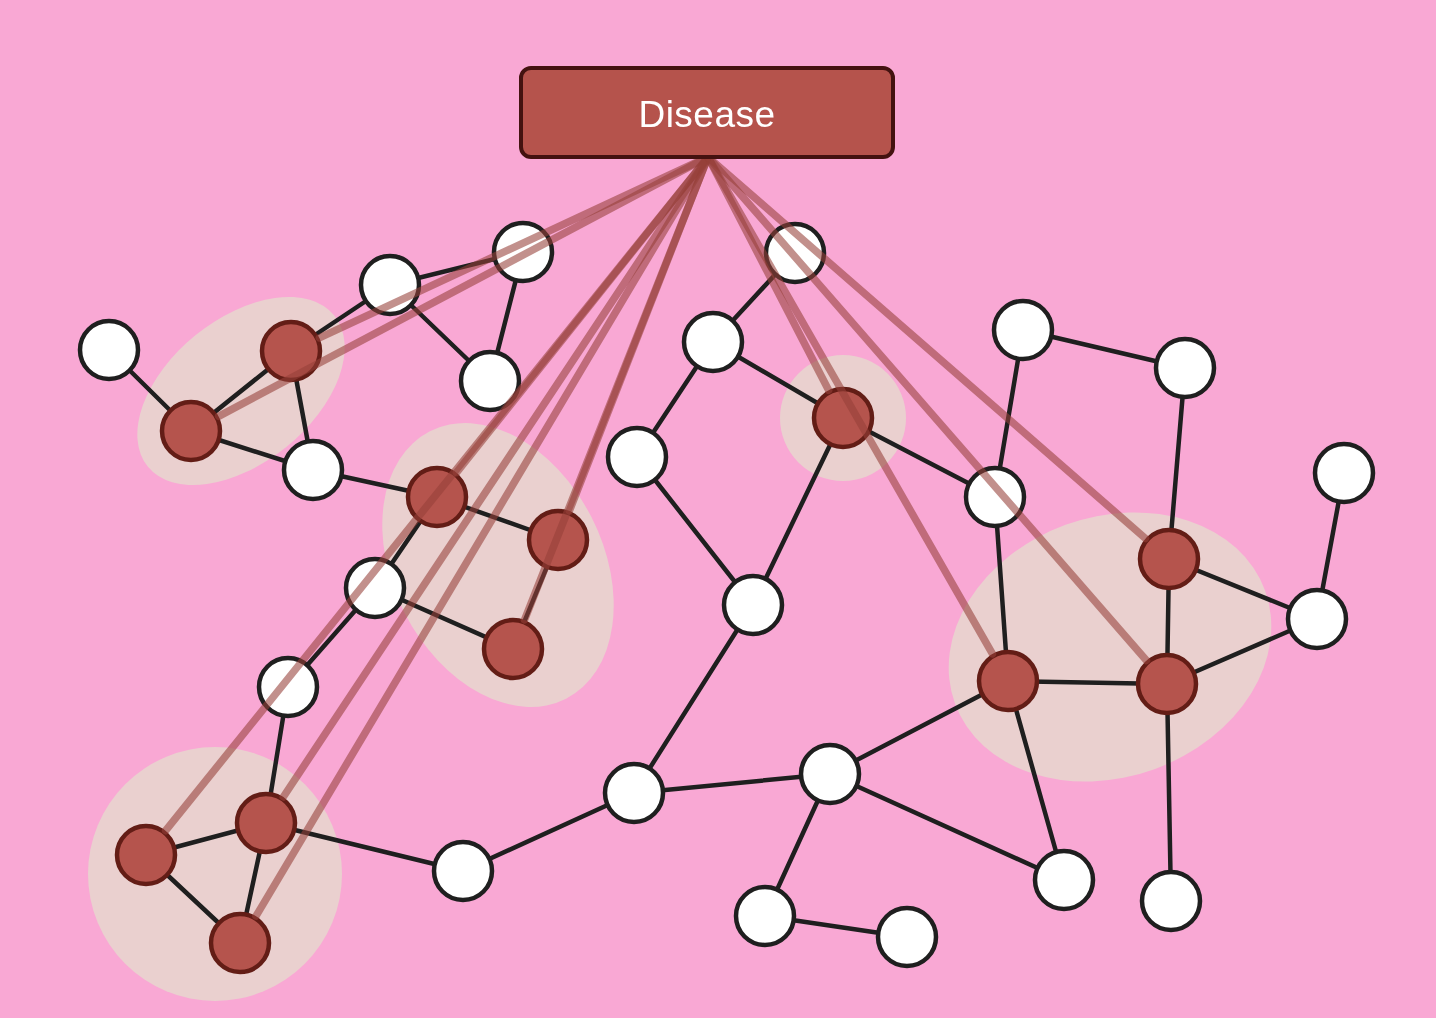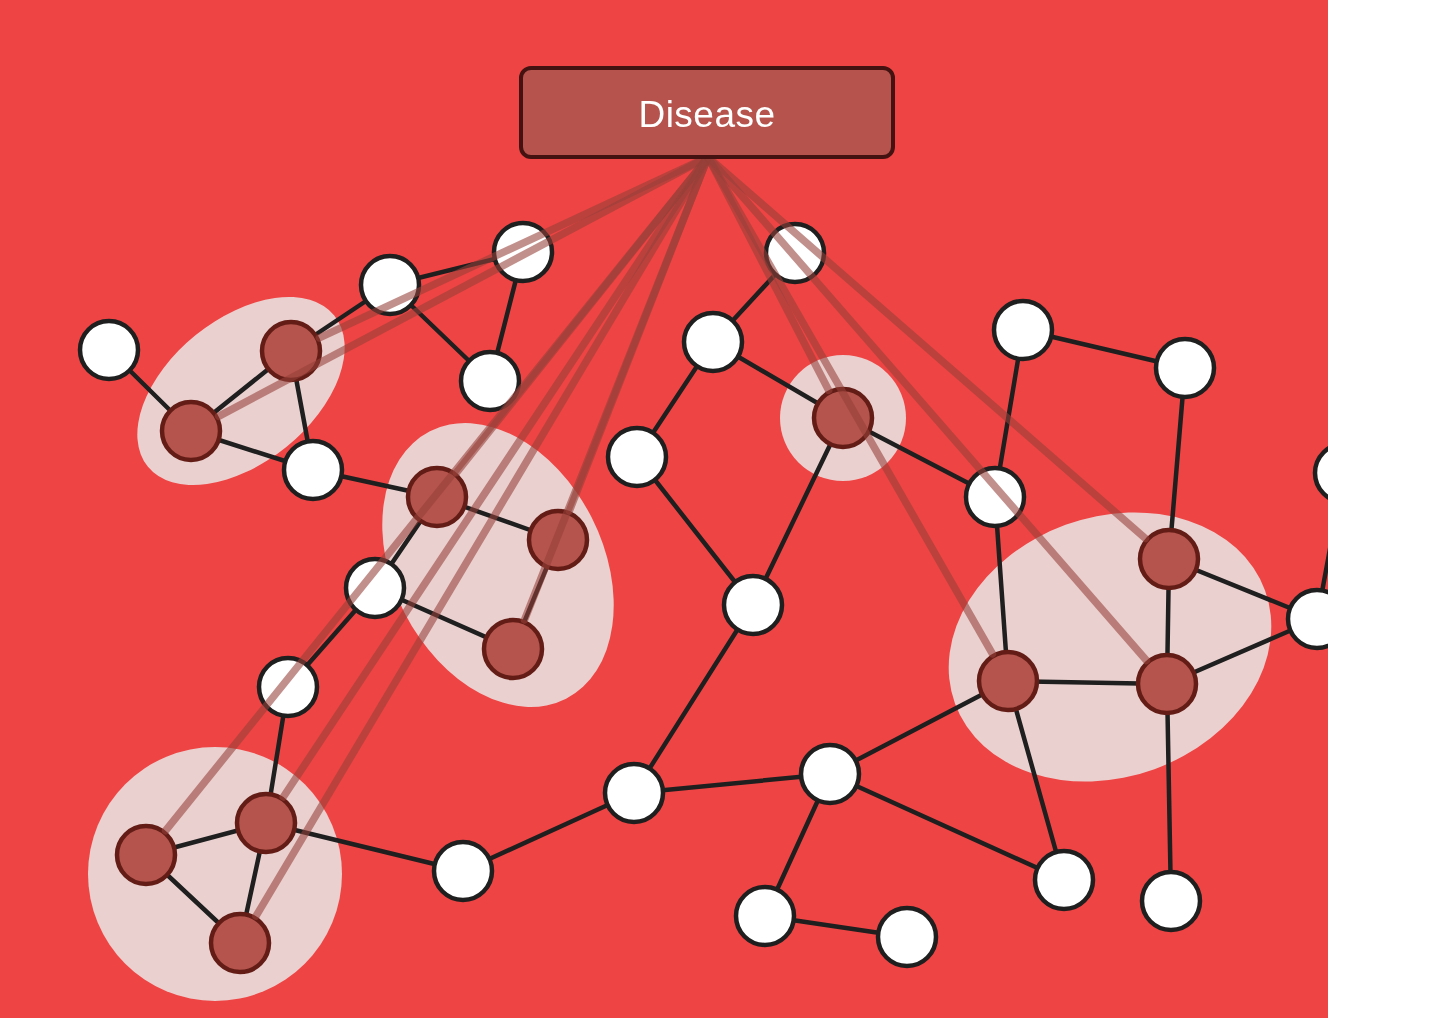--- a/index.html
+++ b/index.html
@@ -3,23 +3,23 @@
 <meta charset="utf-8">
 <style>
   html, body {
     margin: 0;
     padding: 0;
     background: #ffffff;
     font-family: "Liberation Sans", sans-serif;
   }
   .stage {
     position: relative;
-    width: 1328px;
+    width: 1436px;
     height: 1018px;
-    background: #ef4444;
+    background: #f9a8d4;
     overflow: hidden;
   }
   svg { display: block; }
   .disease-label {
     font-family: "Liberation Sans", sans-serif;
     font-weight: 500;
     letter-spacing: 0.5px;
   }
 </style>
 </head>

